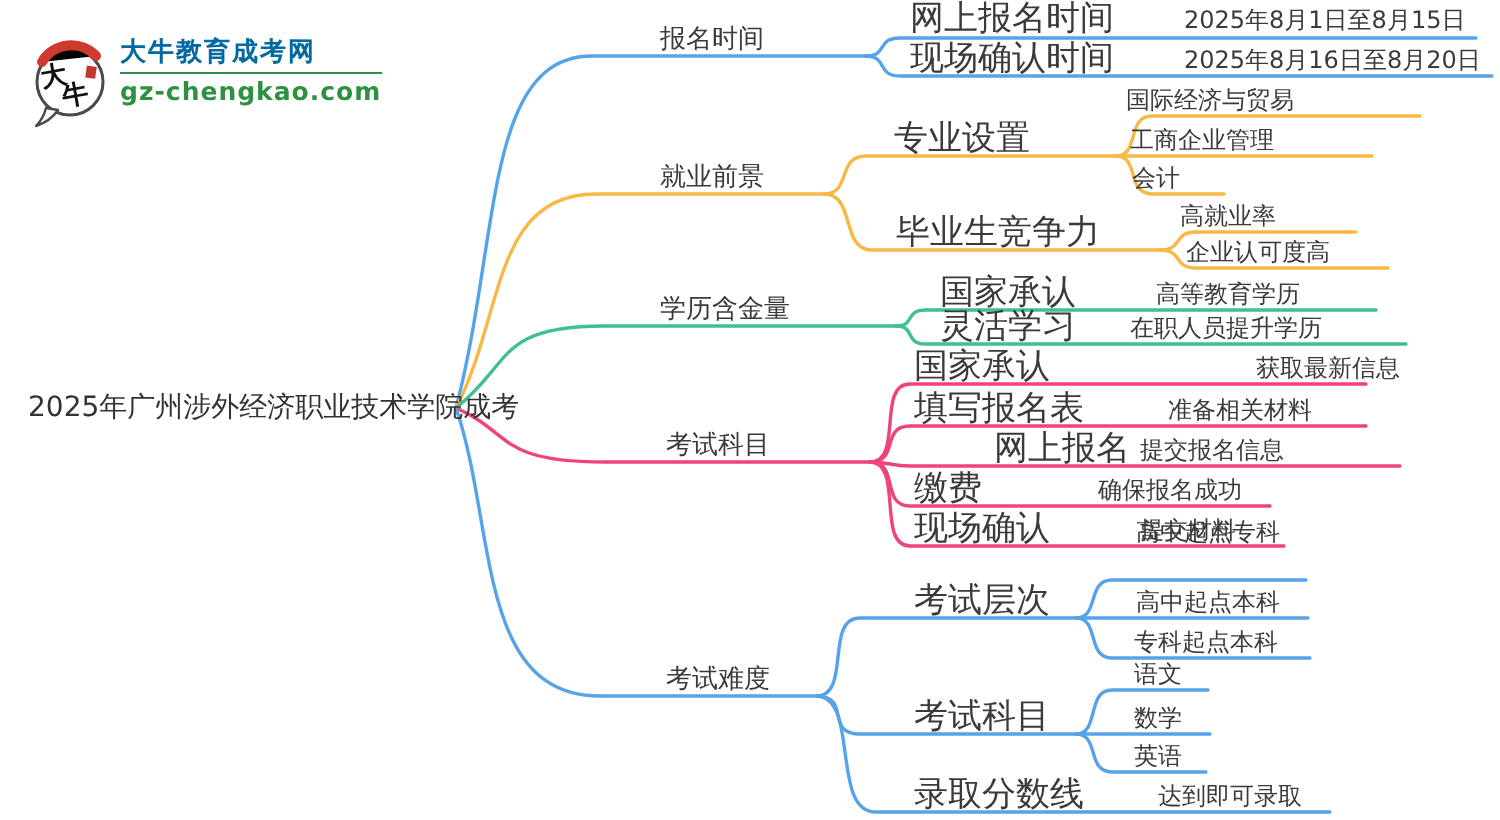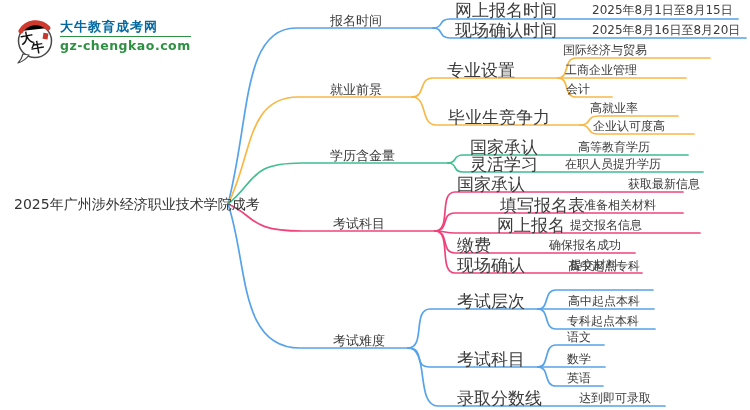--- a/index.html
+++ b/index.html
@@ -101,21 +101,21 @@
 
   <div class="node lvl2" style="left:330px;top:155px;">学历含金量</div>
   <div class="node lvl3" style="left:470px;top:147px;">国家承认</div>
   <div class="node leaf" style="left:578px;top:147px;">高等教育学历</div>
   <div class="node lvl3" style="left:470px;top:164px;">灵活学习</div>
   <div class="node leaf" style="left:565px;top:164px;">在职人员提升学历</div>
 
   <div class="node lvl2" style="left:333px;top:223px;">考试科目</div>
   <div class="node lvl3" style="left:457px;top:184px;">国家承认</div>
   <div class="node leaf" style="left:584px;top:184px;margin-left:44px;">获取最新信息</div>
-  <div class="node lvl3" style="left:457px;top:205px;margin-left:43px;">填写报名表</div>
+  <div class="node lvl3" style="left:457px;top:205px;">填写报名表</div>
   <div class="node leaf" style="left:584px;top:205px;">准备相关材料</div>
   <div class="node lvl3" style="left:457px;top:225px;margin-left:40px;">网上报名</div>
   <div class="node leaf" style="left:570px;top:225px;">提交报名信息</div>
   <div class="node lvl3" style="left:457px;top:245px;">缴费</div>
   <div class="node leaf" style="left:549px;top:245px;">确保报名成功</div>
   <div class="node lvl3" style="left:457px;top:265px;">现场确认</div>
   <div class="node leaf" style="left:570px;top:265px;">提交材料</div>
 
   <div class="node lvl2" style="left:333px;top:340px;">考试难度</div>
   <div class="node lvl3" style="left:457px;top:301px;">考试层次</div>

